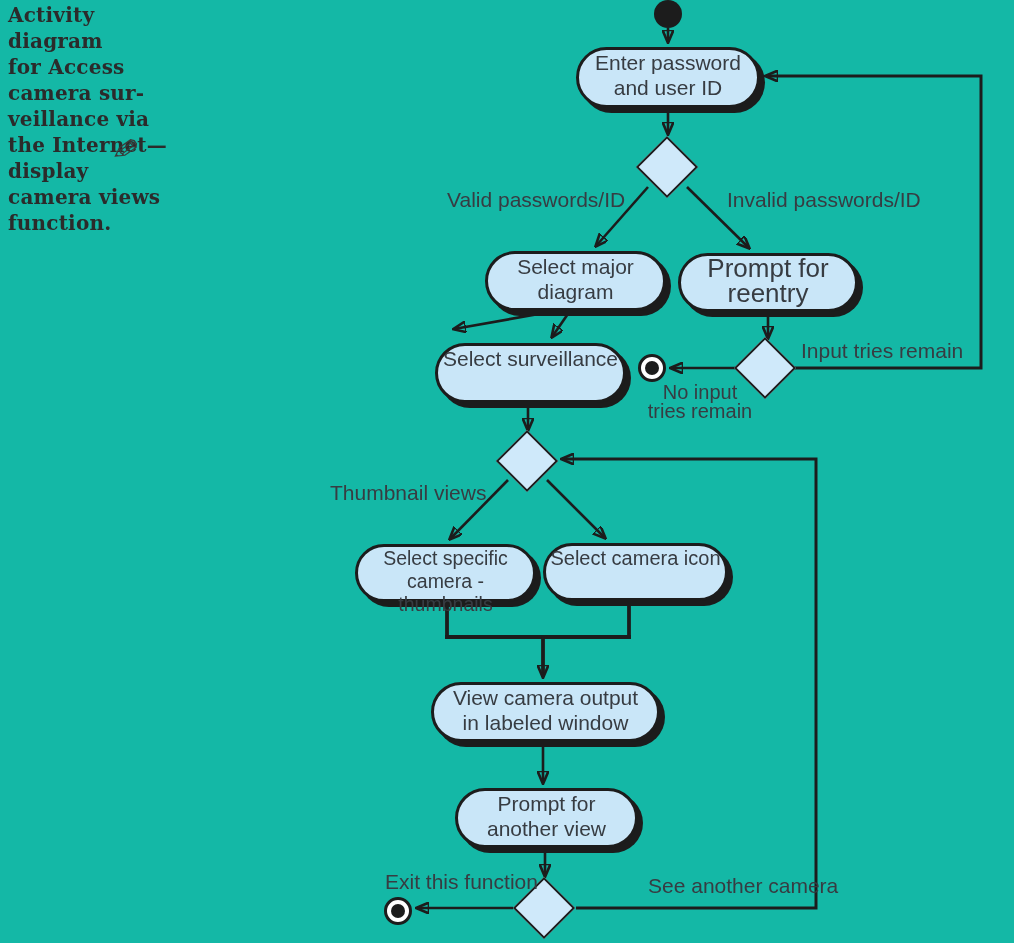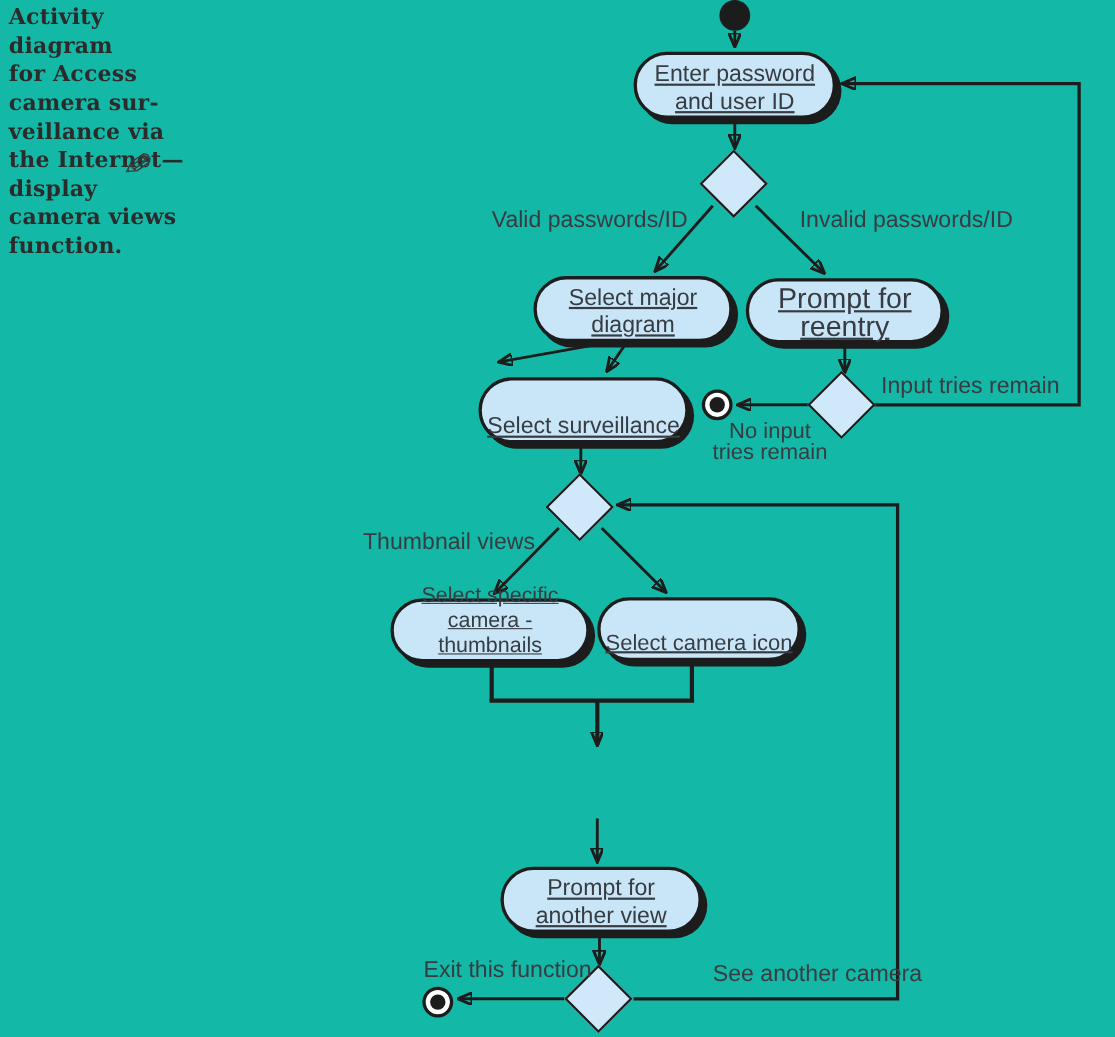--- a/index.html
+++ b/index.html
@@ -26,26 +26,25 @@
     transform:scaleX(-1) rotate(-10deg);
     font-family:"DejaVu Sans",sans-serif;
   }
   
   svg.edges{position:absolute;left:0;top:0;width:1014px;height:943px;}
   svg.edges path{fill:none;stroke:var(--line);stroke-width:2.6;stroke-linejoin:miter;}
   svg.edges path.thick{stroke-width:3.8;}
   svg.edges path.loop{stroke-width:3;}
   
   .node{
-    position:absolute;display:flex;align-items:flex-end;justify-content:center;
+    position:absolute;display:flex;align-items:flex-start;justify-content:center;
     background:var(--node-fill);border:3px solid var(--line);border-radius:32px;
     box-shadow:5px 5px 0 var(--line);
     color:var(--text);font-size:21px;line-height:25px;text-align:center;
     box-sizing:border-box;
-    text-decoration:underline;
   }
   .node span{white-space:pre-line;}
   .n-enter   {left:576px;top:47px; width:184px;height:61px;}
   .n-major   {left:485px;top:251px;width:181px;height:60px;}
   .n-reentry {left:678px;top:253px;width:180px;height:59px;font-size:26px;}
   .n-surv    {left:435px;top:343px;width:191px;height:60px;}
   .n-thumb   {left:355px;top:544px;width:181px;height:58px;font-size:19.5px;line-height:23px;}
   .n-icon    {left:543px;top:543px;width:185px;height:58px;font-size:20px;}
   .n-view    {left:431px;top:682px;width:229px;height:60px;}
   .n-prompt2 {left:455px;top:788px;width:183px;height:60px;}
@@ -153,20 +152,24 @@
   <div class="node n-surv">
     <span>Select surveillance</span>
   </div>
   <div class="node n-thumb">
     <span>Select specific
 camera - thumbnails</span>
   </div>
   <div class="node n-icon">
     <span>Select camera icon</span>
   </div>
+  <div class="node n-view">
+    <span>View camera output
+in labeled window</span>
+  </div>
   <div class="node n-prompt2">
     <span>Prompt for
 another view</span>
   </div>
 
   <div class="elabel l-valid">Valid passwords/ID</div>
   <div class="elabel l-invalid">Invalid passwords/ID</div>
   <div class="elabel l-tries">Input tries remain</div>
   <div class="elabel l-notries">No input
 tries remain</div>

